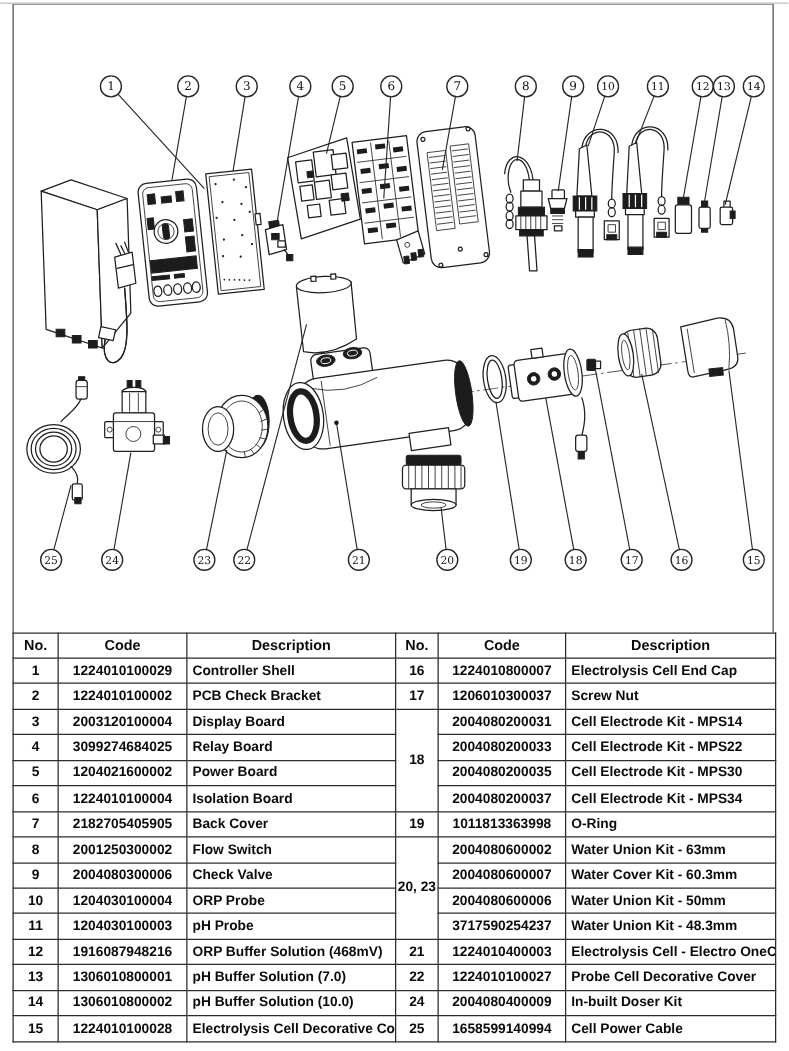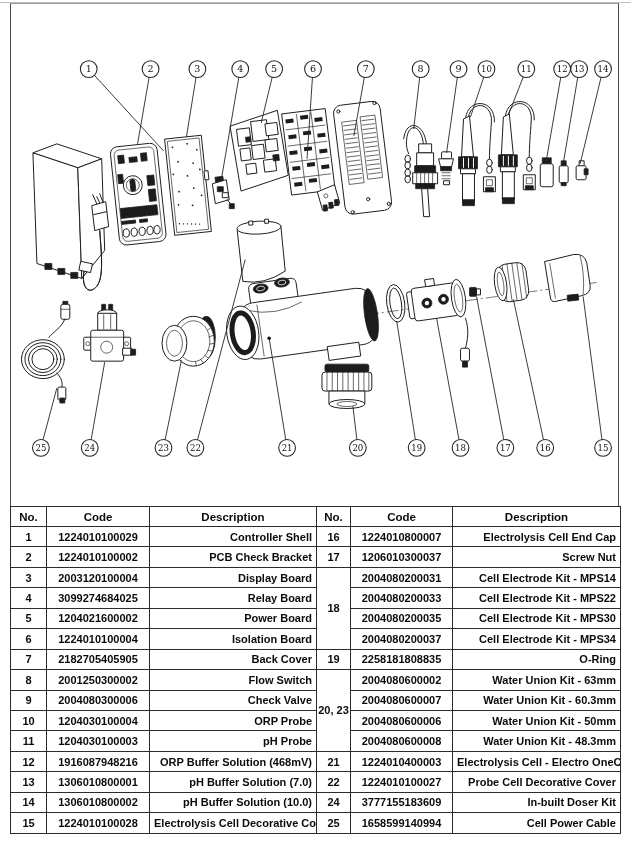--- a/index.html
+++ b/index.html
@@ -16,21 +16,21 @@
   .shp{stroke:#1f1f1f;stroke-width:1;fill:#ffffff;stroke-linejoin:round;}
   .drk{stroke:#1f1f1f;stroke-width:.8;fill:#1c1c1c;}
   .thin{stroke:#2a2a2a;stroke-width:.7;fill:none;}
   #parts-table{position:absolute;left:10px;top:506px;width:610px;border-collapse:collapse;
         table-layout:fixed;font-size:11px;color:#0b0b0b;}
   #parts-table th,#parts-table td{border:1px solid #2c2c2c;padding:0 4px;height:20.45px;
         overflow:hidden;white-space:nowrap;box-sizing:border-box;}
   #parts-table th{font-weight:700;text-align:center;font-size:11.5px;height:20px;}
   #parts-table td{font-weight:600;}
   #parts-table td.c{text-align:center;padding:0 1px;}
-  #parts-table td.d{text-align:right;}
+  #parts-table td.d{text-align:left;}
 </style>
 </head>
 <body>
 
 <div class="page">
   <div class="top-edge"></div>
 
   <div class="diagram-frame">
     <svg viewBox="10 3 609 503">
 
@@ -544,50 +544,50 @@
           <td class="c">1224010100004</td>
           <td class="d">Isolation Board</td>
           <td class="c">2004080200037</td>
           <td class="d">Cell Electrode Kit - MPS34</td>
         </tr>
         <tr>
           <td class="c">7</td>
           <td class="c">2182705405905</td>
           <td class="d">Back Cover</td>
           <td class="c" rowspan="1">19</td>
-          <td class="c">2258181808835</td>
+          <td class="c">1011813363998</td>
           <td class="d">O-Ring</td>
         </tr>
         <tr>
           <td class="c">8</td>
           <td class="c">2001250300002</td>
           <td class="d">Flow Switch</td>
           <td class="c" rowspan="4">20, 23</td>
           <td class="c">2004080600002</td>
           <td class="d">Water Union Kit - 63mm</td>
         </tr>
         <tr>
           <td class="c">9</td>
           <td class="c">2004080300006</td>
           <td class="d">Check Valve</td>
           <td class="c">2004080600007</td>
-          <td class="d">Water Union Kit - 60.3mm</td>
+          <td class="d">Water Cover Kit - 60.3mm</td>
         </tr>
         <tr>
           <td class="c">10</td>
           <td class="c">1204030100004</td>
           <td class="d">ORP Probe</td>
           <td class="c">2004080600006</td>
           <td class="d">Water Union Kit - 50mm</td>
         </tr>
         <tr>
           <td class="c">11</td>
           <td class="c">1204030100003</td>
           <td class="d">pH Probe</td>
-          <td class="c">2004080600008</td>
+          <td class="c">3717590254237</td>
           <td class="d">Water Union Kit - 48.3mm</td>
         </tr>
         <tr>
           <td class="c">12</td>
           <td class="c">1916087948216</td>
           <td class="d">ORP Buffer Solution (468mV)</td>
           <td class="c" rowspan="1">21</td>
           <td class="c">1224010400003</td>
           <td class="d">Electrolysis Cell - Electro OneCell</td>
         </tr>
@@ -597,21 +597,21 @@
           <td class="d">pH Buffer Solution (7.0)</td>
           <td class="c" rowspan="1">22</td>
           <td class="c">1224010100027</td>
           <td class="d">Probe Cell Decorative Cover</td>
         </tr>
         <tr>
           <td class="c">14</td>
           <td class="c">1306010800002</td>
           <td class="d">pH Buffer Solution (10.0)</td>
           <td class="c" rowspan="1">24</td>
-          <td class="c">3777155183609</td>
+          <td class="c">2004080400009</td>
           <td class="d">In-built Doser Kit</td>
         </tr>
         <tr>
           <td class="c">15</td>
           <td class="c">1224010100028</td>
           <td class="d">Electrolysis Cell Decorative Cover</td>
           <td class="c" rowspan="1">25</td>
           <td class="c">1658599140994</td>
           <td class="d">Cell Power Cable</td>
         </tr>

